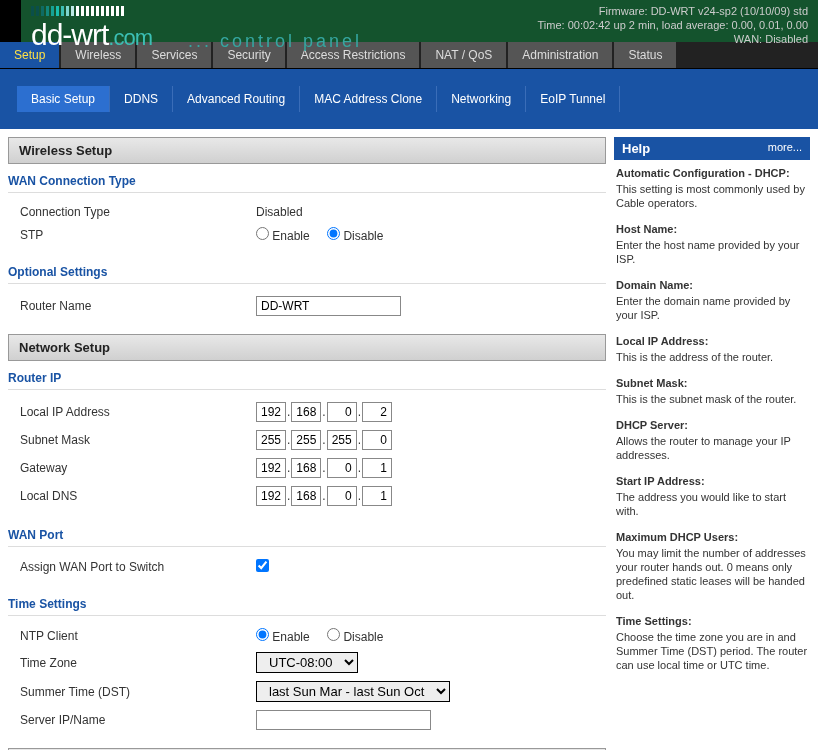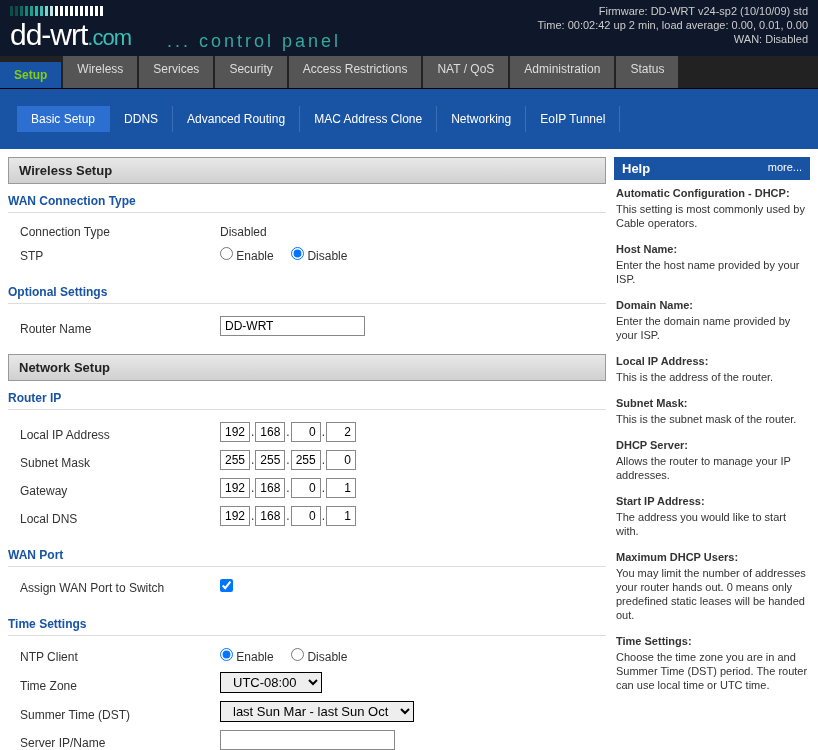--- a/index.html
+++ b/index.html
@@ -1,40 +1,40 @@
 <!DOCTYPE html>
 <html><head>
 <meta charset="utf-8">
 <style>
 * { box-sizing: border-box; margin: 0; padding: 0; }
 body { background: #000; font-family: Arial, Helvetica, sans-serif; font-size: 12px; color: #333; }
 .page { width: 818px; margin: 0 auto; background: #000; }
-.header { background: #0f172a; color: #bbb; padding: 6px 10px 0 10px; position: relative; height: 56px; }
+.header { background: #14532d; color: #bbb; padding: 6px 10px 0 10px; position: relative; height: 42px; margin-left: 21px; }
 .header-right { position: absolute; top: 4px; right: 10px; text-align: right; color: #ccc; font-size: 11px; line-height: 14px; }
 .logo { display: flex; align-items: flex-end; gap: 28px; }
 .logo-ticks { display: flex; gap: 2px; margin-bottom: 2px; }
 .tick { width: 3px; height: 10px; }
 .logo-text { font-size: 30px; font-weight: 300; letter-spacing: -1px; color: #fff; }
 .logo-text .dd { color: #fff; }
 .logo-text .com { color: #3cbfb4; font-size: 22px; }
 .control-panel { color: #35a6a0; font-size: 18px; letter-spacing: 3px; font-family: 'Arial Narrow', Arial; margin-left: 8px; }
 .tabs-main { background: #222; display: flex; border-bottom: 1px solid #000; }
 .tab { padding: 6px 14px; color: #ddd; background: #555; margin-right: 2px; font-size: 12px; cursor: pointer; }
-.tab.active { background: #1953a4; color: #84cc16; font-weight: bold; margin-top: 6px; }
+.tab.active { background: #1953a4; color: #fde047; font-weight: normal; }
 .subtabs { background: #1953a4; display: flex; padding: 17px; }
 .subtab { padding: 6px 14px; color: #fff; font-size: 12px; cursor: pointer; border-right: 1px solid #3a6db8; }
 .subtab.active { background: #2c6fd0; }
 .content-area { background: #fff; display: flex; padding: 8px; gap: 8px; }
 .main-col { flex: 1; min-width: 0; }
 .side-col { width: 196px; }
 .section-title-bar { background: linear-gradient(#e8e8e8,#d0d0d0); border: 1px solid #999; padding: 5px 10px; font-weight: bold; font-size: 13px; color: #222; margin-bottom: 6px; }
 fieldset { border: none; margin: 0 0 14px 0; padding: 0; }
 legend { color: #1953a4; font-weight: bold; font-size: 12px; padding: 4px 0; width: 100%; border-bottom: 1px solid #ccc; margin-bottom: 8px; position: relative; }
 legend::after { content: ""; display: block; height: 1px; background: #ddd; position: absolute; left: 0; right: 0; bottom: -1px; }
-.row { display: flex; align-items: flex-end; padding: 4px 12px; font-size: 12px; }
+.row { display: flex; align-items: center; padding: 4px 12px; font-size: 12px; gap: 36px; }
 .row-label { width: 200px; color: #333; }
 .row-value { flex: 1; color: #333; }
 .ip-inputs input { width: 30px; text-align: right; font-size: 11px; padding: 2px 3px; border: 1px solid #888; margin: 0; }
 .ip-inputs .dot { padding: 0 1px; }
 input[type=text] { border: 1px solid #888; padding: 2px 4px; font-size: 12px; }
 .radio-group label { margin-right: 14px; font-size: 12px; }
 select { border: 1px solid #000000; font-size: 13px; padding: 1px 8px; background: #eee; }
 .button-bar { background: linear-gradient(#e8e8e8,#d0d0d0); border: 1px solid #999; padding: 7px; text-align: center; margin-top: 10px; }
 .btn { background: #1953a4; color: #fff; border: 1px solid #0d3a7a; padding: 4px 14px; font-size: 12px; margin: 0 4px; cursor: pointer; }
 .help-header { background: #1953a4; color: #fff; font-weight: bold; padding: 4px 8px; display: flex; justify-content: space-between; align-items: flex-start; font-size: 13px; }

